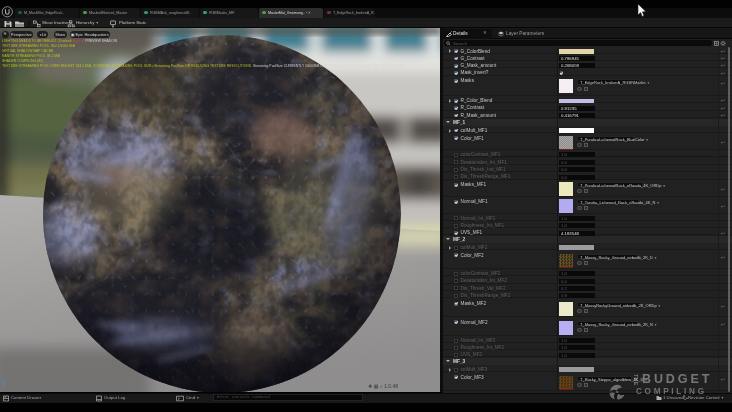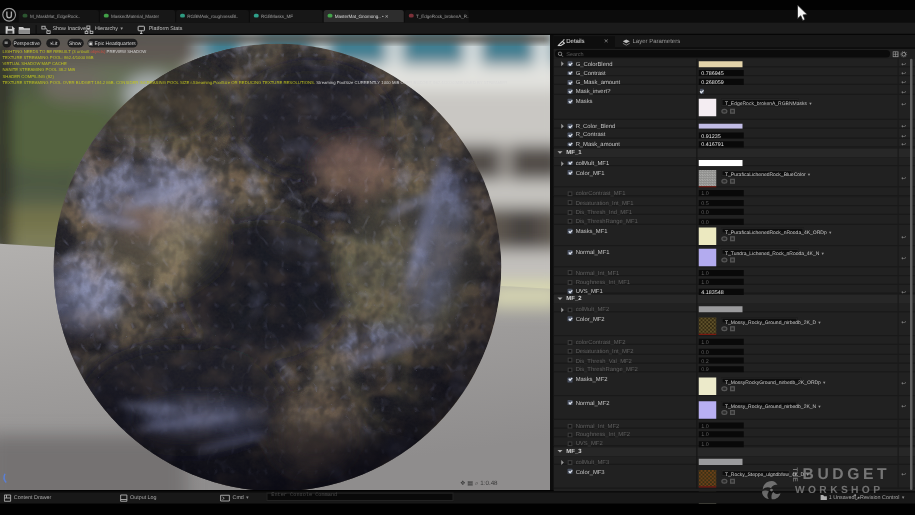--- a/index.html
+++ b/index.html
@@ -551,18 +551,18 @@
  <svg class="abs" style="left:9px;top:18px;" width="21" height="16" viewBox="0 0 21 16">
   <g fill="#b8b8b8">
    <path d="M10.5 0.8 C6 0.8 3.2 4.2 3.2 7.6 C5.2 5.4 8 5.2 9.8 6.6 C10.8 4.4 12.6 3.4 15 3.9 C13.8 1.9 12.4 0.8 10.5 0.8 z"></path>
    <path d="M2.6 9.2 C2.6 12.2 5 14.8 8 15.2 C6.4 13.2 6.6 10.8 8.2 9.2 C6.4 8.2 4.2 8.2 2.6 9.2 z"></path>
    <path d="M10.4 15.4 C13.6 15.8 16.6 13.8 17.4 10.6 C15 11.8 12.8 11.2 11.6 9.4 C10.2 11 9.8 13.4 10.4 15.4 z"></path>
    <circle cx="10.2" cy="8" r="1.1"></circle>
   </g>
  </svg>
  <div class="abs" style="left:34.5px;top:7.5px;font-size:5.4px;color:#c0c0c0;font-weight:bold;writing-mode:vertical-rl;letter-spacing:0.3px;">THE</div>
  <div class="abs" style="left:44px;top:5.5px;font-size:12.5px;font-weight:bold;color:#c4c4c4;letter-spacing:2.9px;">BUDGET</div>
- <div class="abs" style="left:38px;top:21px;font-size:8.2px;font-weight:bold;color:#bdbdbd;letter-spacing:2.7px;">WORKSHOP</div>
+ <div class="abs" style="left:38px;top:21px;font-size:8.2px;font-weight:bold;color:#bdbdbd;letter-spacing:2.7px;">COMPILING</div>
 </div>
 
 <svg class="abs" style="left:637px;top:4px;" width="10" height="14" viewBox="0 0 10 14">
  <path d="M1 0 L1 11 L3.6 8.6 L5.2 12.4 L7 11.6 L5.4 7.9 L8.8 7.6 z" fill="#f4f4f4" stroke="#222" stroke-width="0.6"></path>
 </svg>
 
 </body></html>

